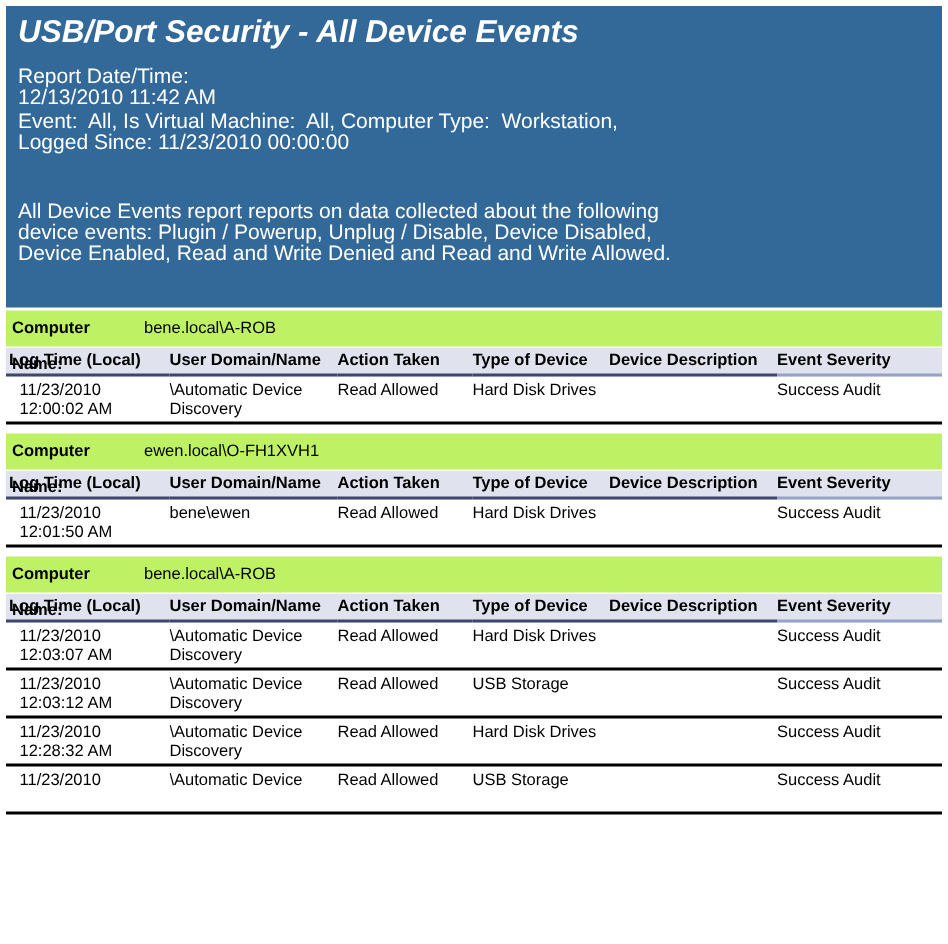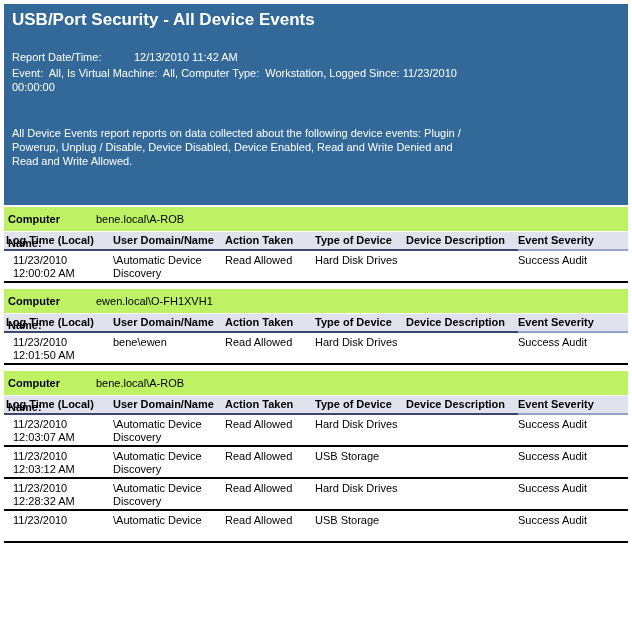--- a/index.html
+++ b/index.html
@@ -5,22 +5,22 @@
   * { margin:0; padding:0; box-sizing:border-box; }
   html,body {
     width:632px; height:629px; background:#ffffff; overflow:hidden;
     font-family:"Liberation Sans", sans-serif; color:#000;
   }
   
   .banner {
     margin:4px 4px 0 4px; height:201px;
     background:#336999; color:#ffffff; padding:6px 8px 0 8px;
   }
-  .title { font-size:17px; font-weight:bold; margin-bottom:20px; }
-  .meta { display:flex; font-size:11px; line-height:14px; margin-bottom:2px; }
+  .title { font-size:21px; font-weight:bold; font-style:italic; margin-bottom:9px; }
+  .meta { display:flex; font-size:14px; line-height:14px; margin-bottom:2px;flex-direction:column; }
   .meta .label { width:122px; flex:none; }
   .meta .value { width:450px; white-space:pre-wrap; }
   .meta.desc { margin-top:32px; }
   
   #groups > .group { margin:6px 4px 0 4px; }
   #groups > .group:first-child { margin-top:2px; }
   .band {
     height:24px; background:#bef264; font-size:11px; line-height:24px;
     display:flex; color:#000;
   }

